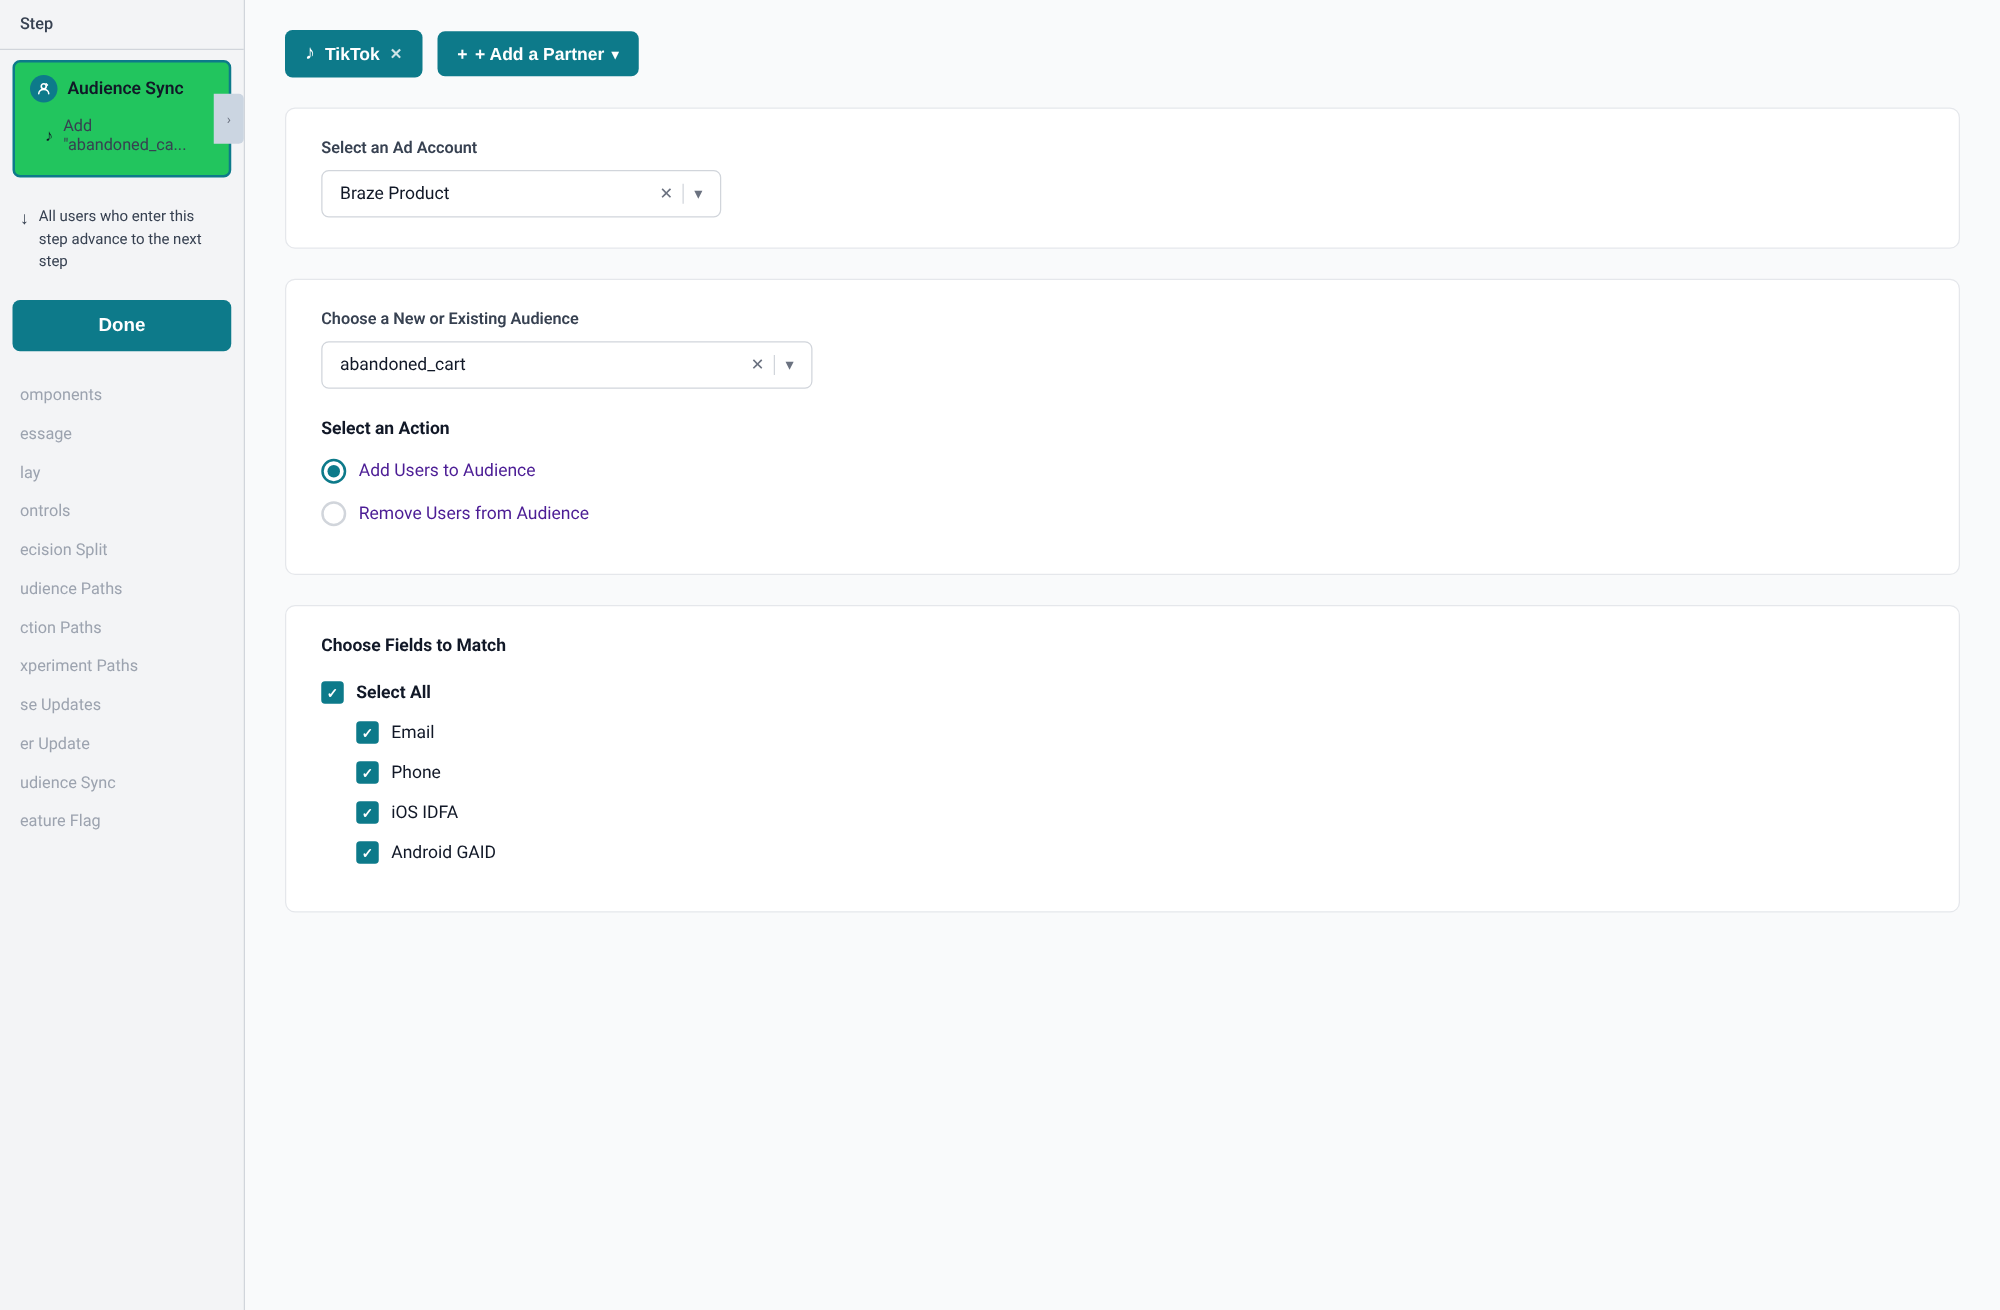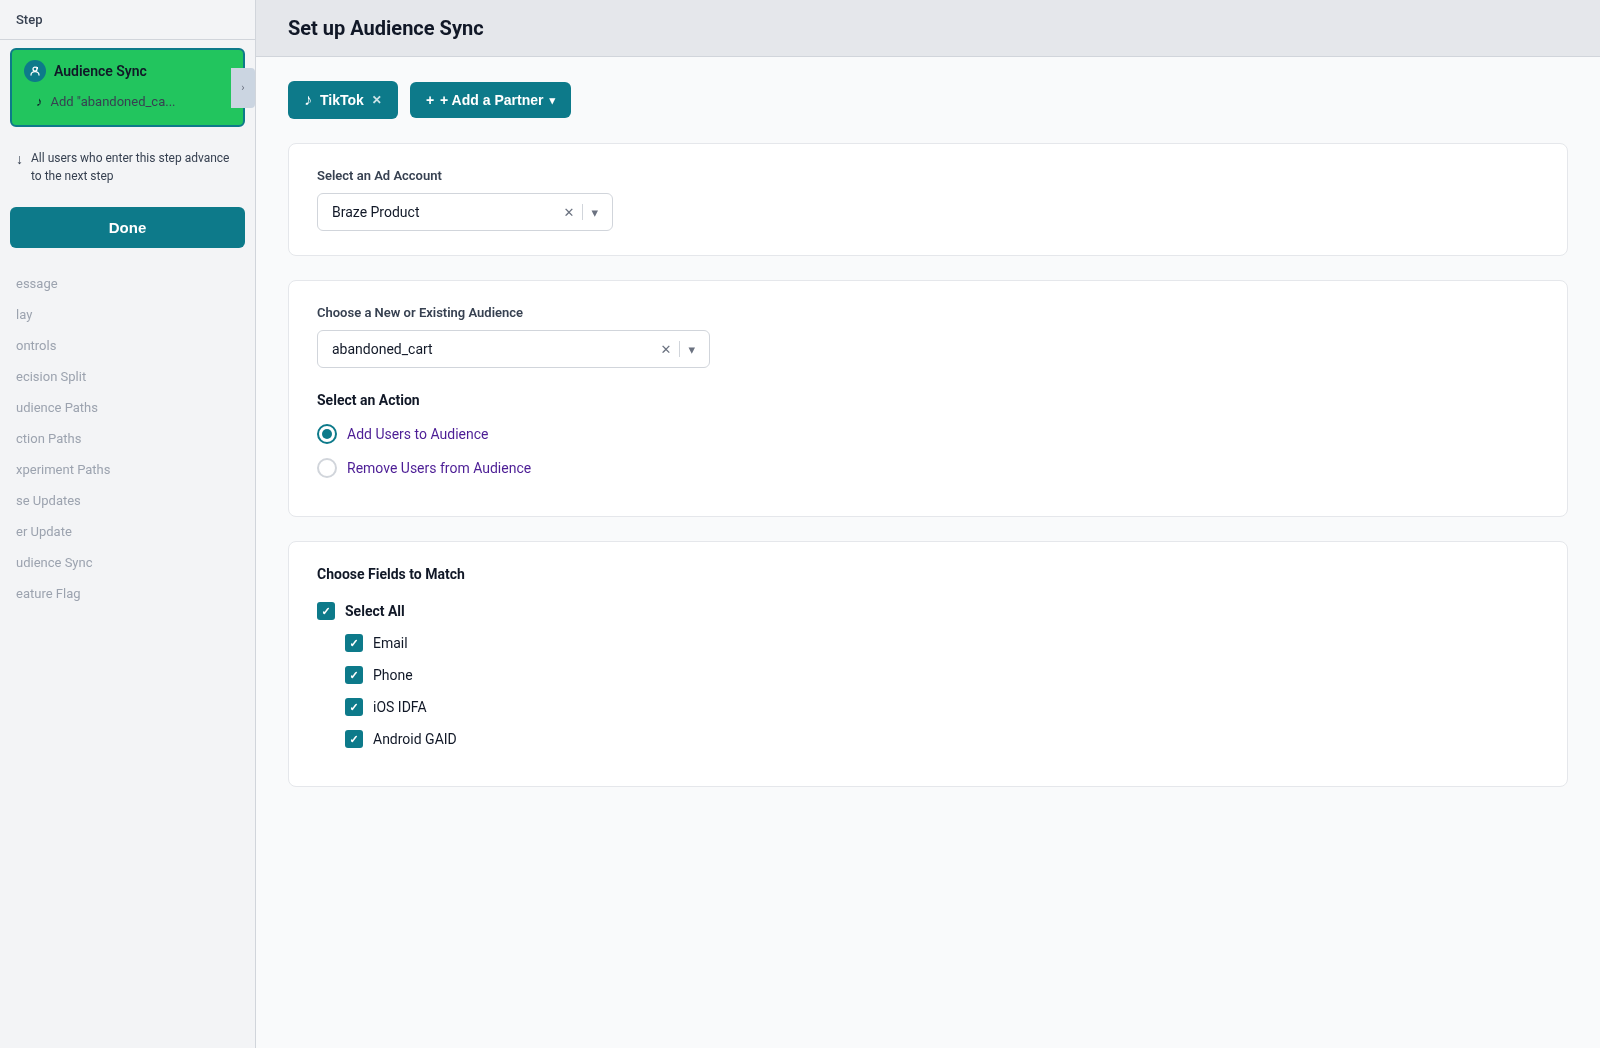--- a/index.html
+++ b/index.html
@@ -1,20 +1,20 @@
 <!DOCTYPE html>
 <html><head>
   <meta charset="utf-8">
   <style>
     * { box-sizing: border-box; margin: 0; padding: 0; }
     body { font-family: -apple-system, BlinkMacSystemFont, 'Segoe UI', Roboto, sans-serif; background: #e5e7eb; display: flex; height: 1048px; width: 1600px; overflow: hidden; }
 
     
     .sidebar {
-      width: 256px;
+      width: 196px;
       background: #f3f4f6;
       display: flex;
       flex-direction: column;
       border-right: 1px solid #d1d5db;
       flex-shrink: 0;
     }
     .step-header {
       padding: 12px 16px;
       font-size: 13px;
       color: #374151;
@@ -219,21 +219,21 @@
       border: 1px solid #d1d5db;
       border-radius: 6px;
       padding: 10px 14px;
       font-size: 14px;
       color: #111827;
       display: flex;
       align-items: center;
       justify-content: space-between;
       cursor: pointer;
       background: white;
-      width: 296px;
+      width: 320px;
     }
     .select-input-wide {
       width: 393px;
     }
     .select-input-controls {
       display: flex;
       align-items: center;
       gap: 8px;
     }
     .divider-v {
@@ -365,38 +365,36 @@
   </div>
 
   <div class="sidebar-info">
     <span class="down-arrow-icon">↓</span>
     <span class="sidebar-info-text">All users who enter this step advance to the next step</span>
   </div>
 
   <button class="done-button">Done</button>
 
   <div class="sidebar-nav-section">
+    <div class="nav-item">omponents</div>
     <div class="nav-item">essage</div>
     <div class="nav-item">lay</div>
     <div class="nav-item">ontrols</div>
     <div class="nav-item">ecision Split</div>
     <div class="nav-item">udience Paths</div>
     <div class="nav-item">ction Paths</div>
     <div class="nav-item">xperiment Paths</div>
     <div class="nav-item">se Updates</div>
     <div class="nav-item">er Update</div>
     <div class="nav-item">udience Sync</div>
     <div class="nav-item">eature Flag</div>
   </div>
 </div>
 
 <div class="main-content">
-  <div class="main-header">
-    <h1 class="main-title">Set up Audience Sync</h1>
-  </div>
 
   <div class="main-body">
 
     <div class="partner-row">
       <button class="tiktok-btn">
         <span style="font-size:16px;">♪</span>
         <span>TikTok</span>
         <span class="close-x">✕</span>
       </button>
       <button class="add-partner-btn">

